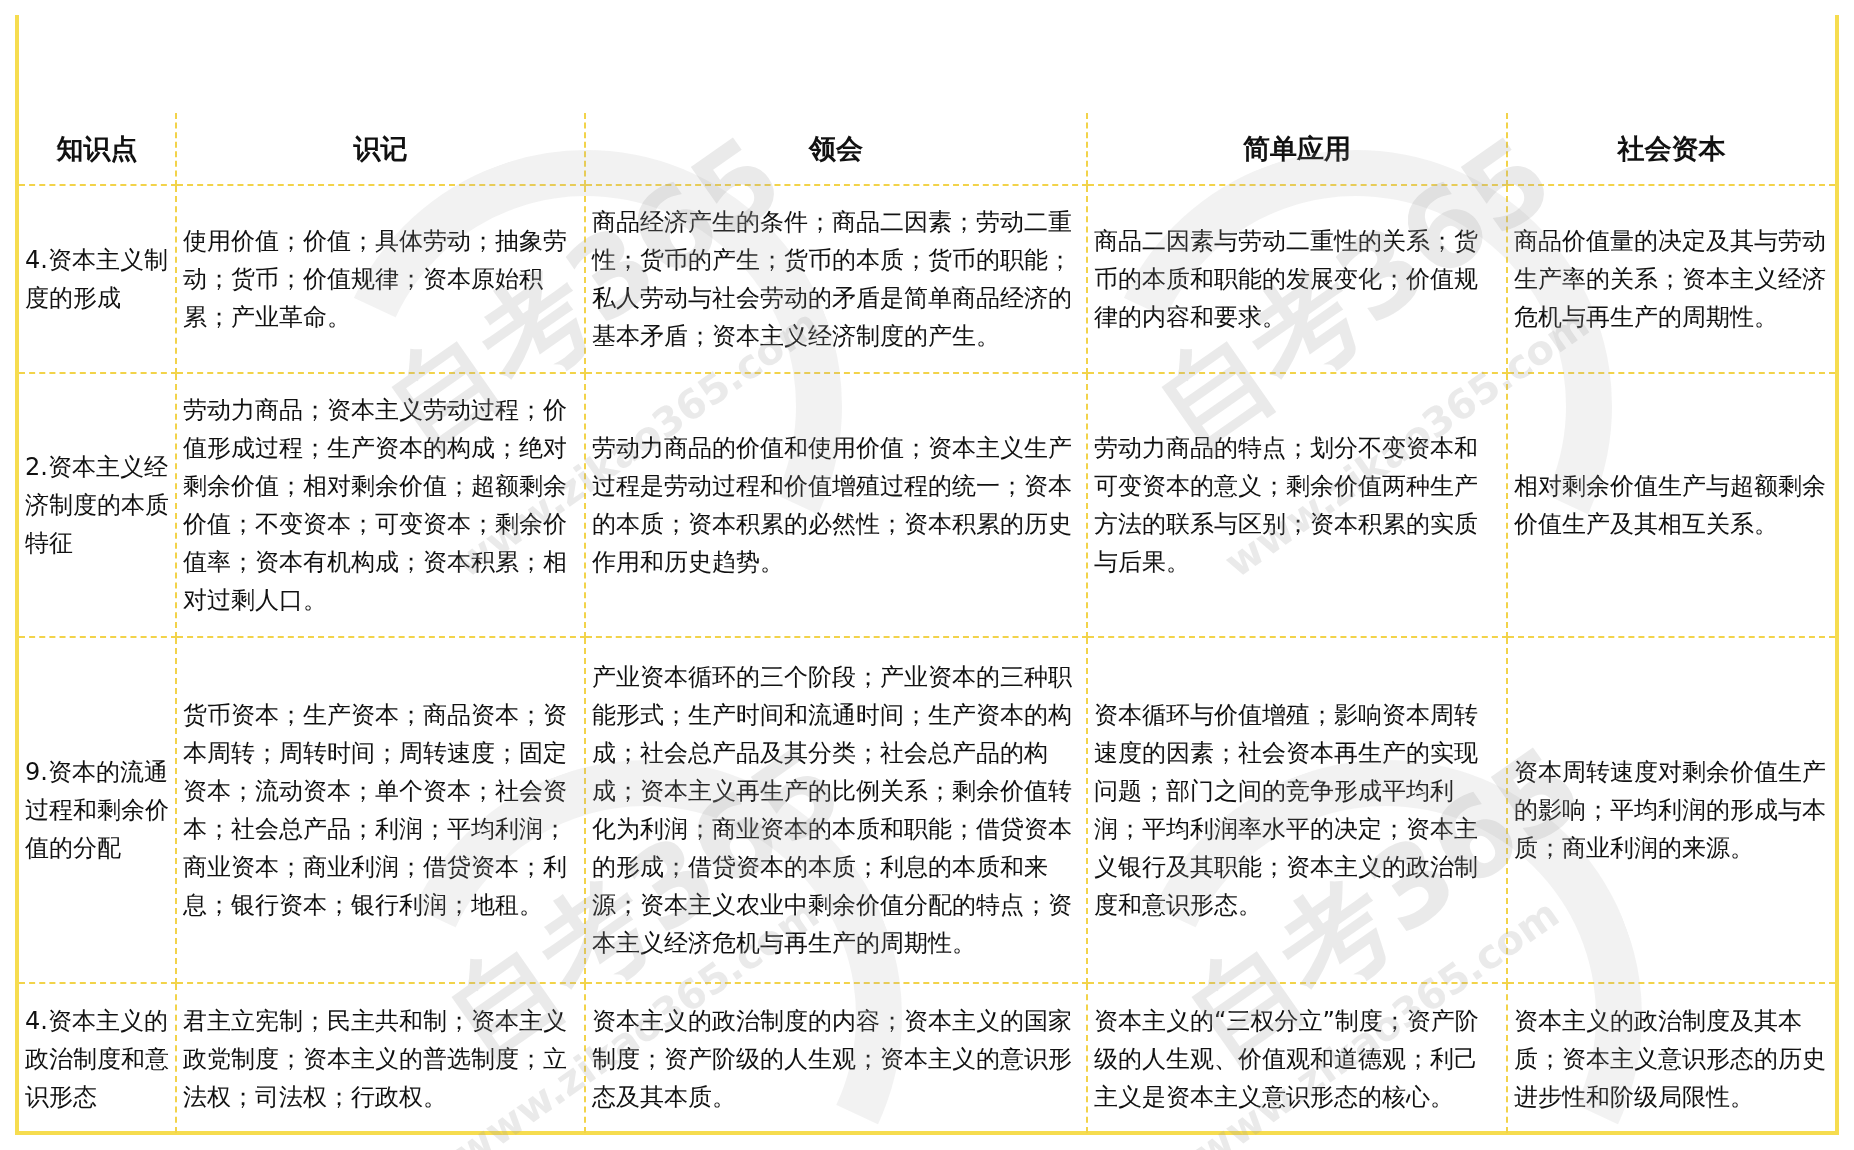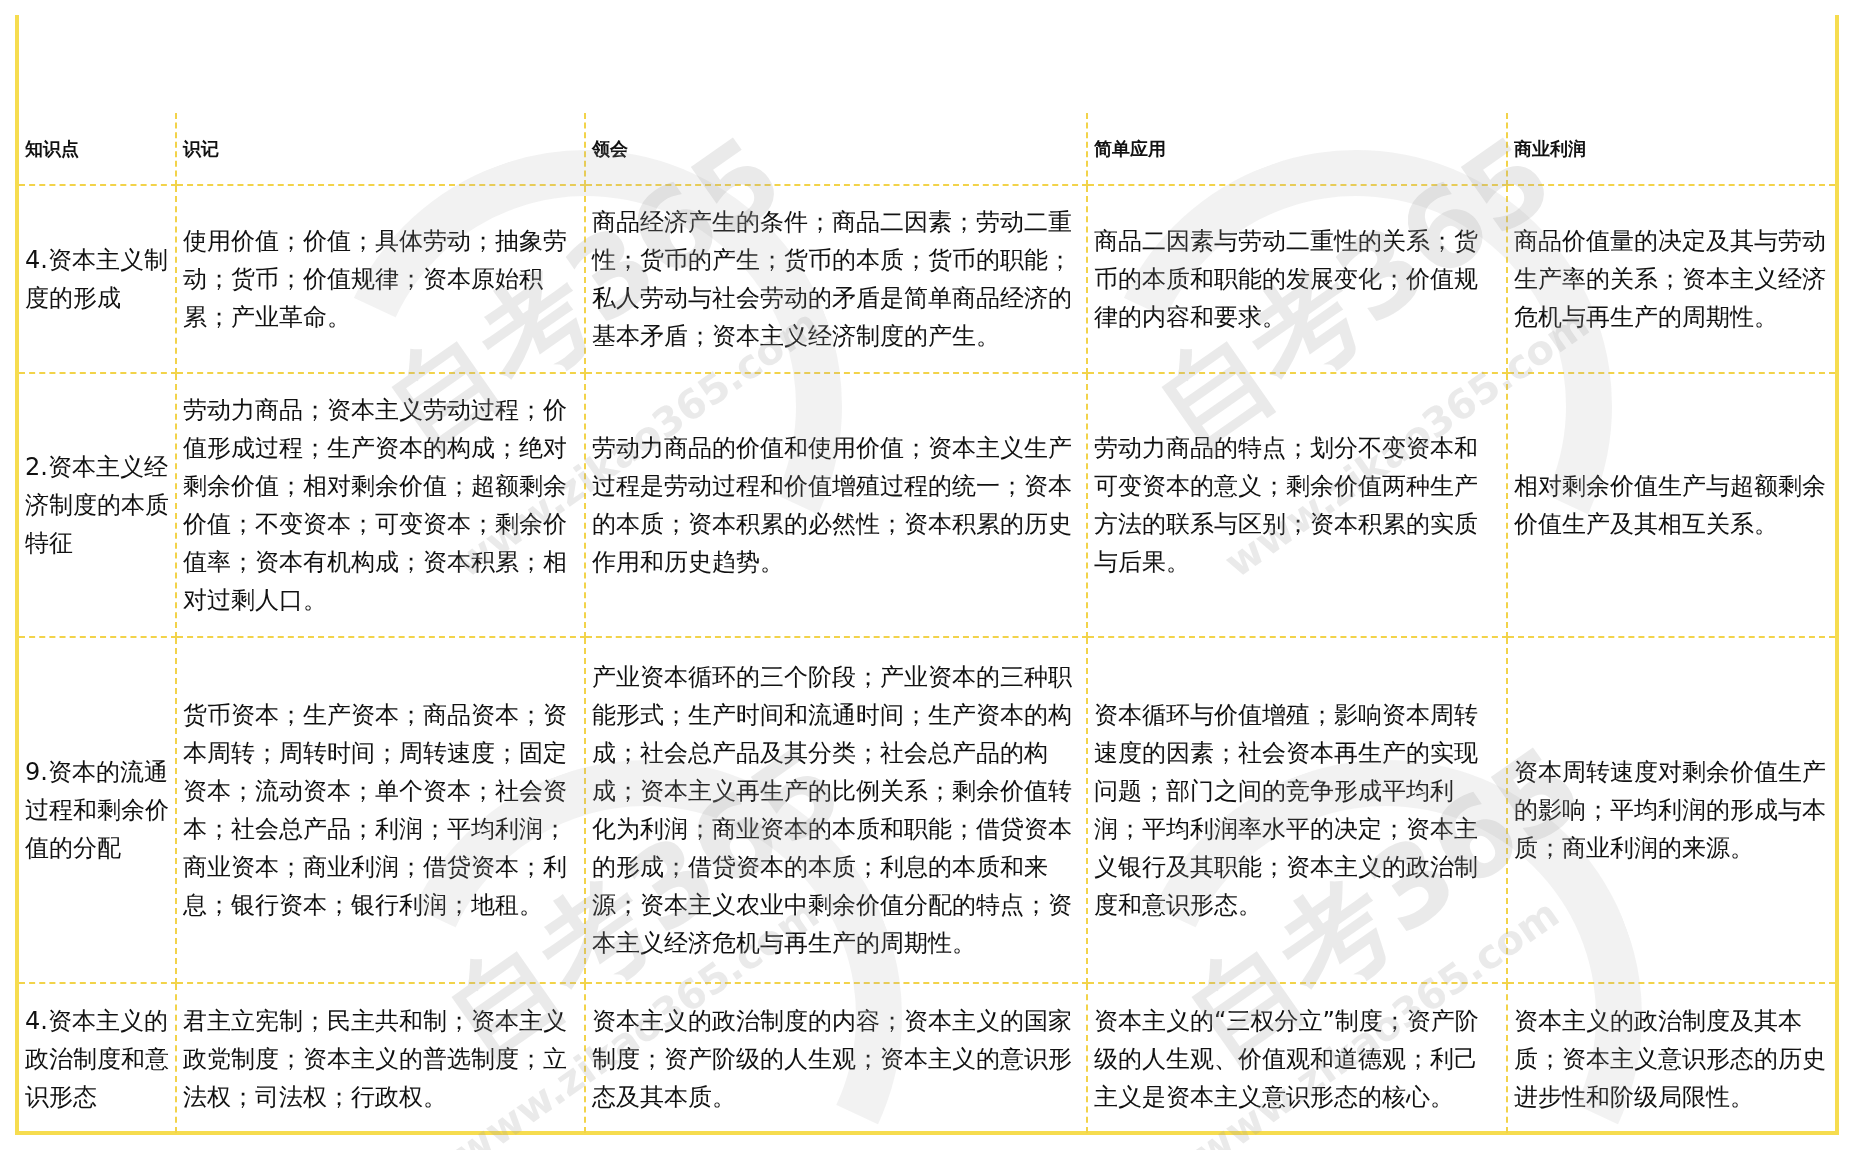--- a/index.html
+++ b/index.html
@@ -10,21 +10,21 @@
   .title-band { position: absolute; left: 15px; top: 15px; width: 1824px; height: 98px;
                 background: #F6DC4F; display: flex; align-items: center; justify-content: center; }
   .title-band h1 { margin: 0; color: #ffffff; font-size: 34px; font-weight: bold; letter-spacing: 1px; }
   table.grid { position: absolute; left: 19px; top: 113px; border-collapse: collapse; table-layout: fixed; width: 1816px; }
   table.grid td, table.grid th { border: 2px dashed #F2D34A; padding: 0 6px; vertical-align: middle; font-size: 24px;
        line-height: 38px; color: #111; text-align: left; word-break: break-all; }
   table.grid tr:first-child th { border-top: none; }
   table.grid tr td:first-child, table.grid tr th:first-child { border-left: none; }
   table.grid tr td:last-child, table.grid tr th:last-child { border-right: none; }
   table.grid tr:last-child td { border-bottom: none; }
-  table.grid th { text-align: left; font-weight: bold; font-size: 18px; height: 71px; }
+  table.grid th { text-align: center; font-weight: bold; font-size: 27px; height: 71px; }
   .r1 td { height: 186px; }
   .r2 td { height: 262px; }
   .r3 td { height: 344px; }
   .r4 td { height: 149px; }
   .watermark { position: absolute; pointer-events: none; color: rgba(160,160,160,0.22); font-weight: bold;
                transform: rotate(-35deg); white-space: nowrap; font-family: "DejaVu Sans", sans-serif; }
   .wm-logo { font-size: 110px; }
   .wm-url { font-size: 40px; }
   .wm-circle { position: absolute; pointer-events: none; border-radius: 50%;
                border: 46px solid rgba(170,170,170,0.15); border-left-color: transparent; border-bottom-color: transparent;
@@ -45,21 +45,21 @@
       <col style="width:502px">
       <col style="width:420px">
       <col style="width:328px">
   </colgroup>
   <tbody>
       <tr>
     <th>知识点</th>
     <th>识记</th>
     <th>领会</th>
     <th>简单应用</th>
-    <th>商业利润</th>
+    <th>社会资本</th>
   </tr>
   <tr class="r1">
     <td>4.资本主义制度的形成</td>
     <td>使用价值；价值；具体劳动；抽象劳动；货币；价值规律；资本原始积累；产业革命。</td>
     <td>商品经济产生的条件；商品二因素；劳动二重性；货币的产生；货币的本质；货币的职能；私人劳动与社会劳动的矛盾是简单商品经济的基本矛盾；资本主义经济制度的产生。</td>
     <td>商品二因素与劳动二重性的关系；货币的本质和职能的发展变化；价值规律的内容和要求。</td>
     <td>商品价值量的决定及其与劳动生产率的关系；资本主义经济危机与再生产的周期性。</td>
   </tr>
   <tr class="r2">
     <td>2.资本主义经济制度的本质特征</td>

